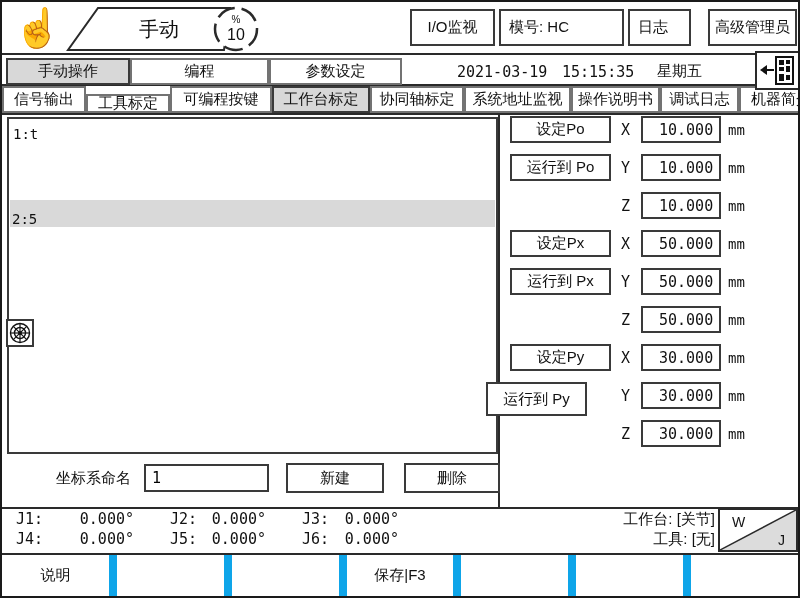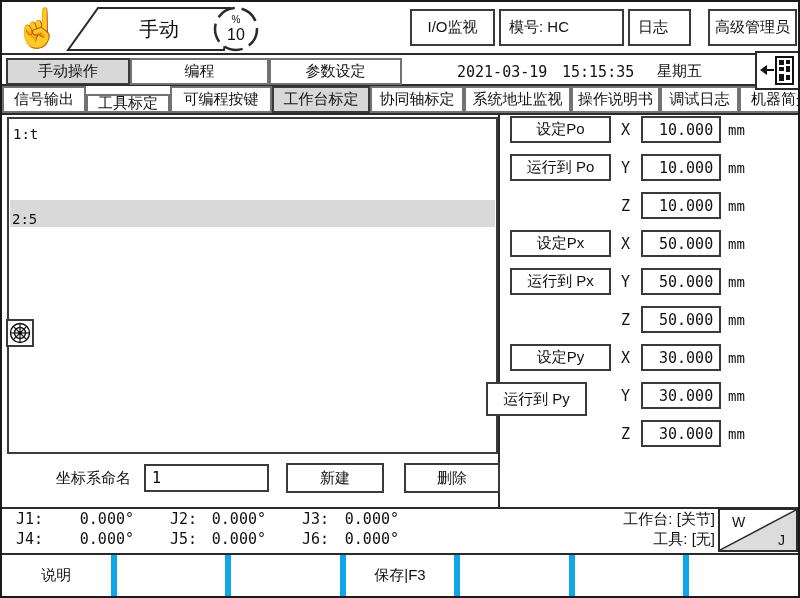--- a/index.html
+++ b/index.html
@@ -21,21 +21,21 @@
   }
   .tab.sel{background:#d8d8d8;border:2px solid #3a3a3a;}
   .field{
     border:2px solid #3a3a3a;background:#fff;display:flex;align-items:center;
     padding-left:16px;font-size:15px;text-align:right;
   }
   .txt{display:flex;align-items:center;font-size:15px;white-space:nowrap;}
   .rtxt{display:flex;align-items:center;justify-content:flex-end;font-size:15px;white-space:nowrap;}
   .subtabs{display:flex;border-bottom:2px solid #2a2a2a;background:#fff;}
   .bottombar{display:flex;border-top:2px solid #2a2a2a;background:#fff;}
-  .bcell{flex:1;border-right:6px solid #0ea5e9;display:flex;align-items:center;justify-content:center;font-size:15px;}
+  .bcell{flex:1;border-right:8px solid #0ea5e9;display:flex;align-items:center;justify-content:center;font-size:15px;}
   .bcell:last-child{border-right:none;}
   svg text{font-family:"Liberation Sans",sans-serif;}
 </style>
 </head>
 <body>
 
 <div class="app">
 
   <div class="abs" style="left:0;top:0;width:796px;height:53px;border-bottom:2px solid #2a2a2a;background:#fff;"></div>
 

